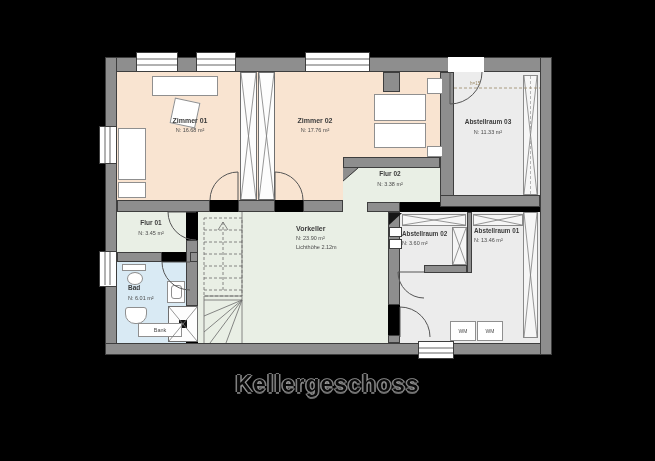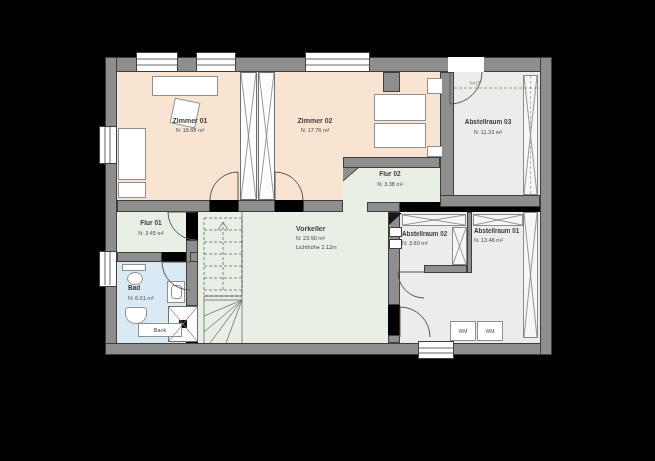--- a/index.html
+++ b/index.html
@@ -182,14 +182,15 @@
   <div class="roomlbl leftlbl" style="left:402px;top:231px;width:66px;">
     <div class="nm" style="font-size:6.3px;">Abstellraum 02</div>
     <div class="ar">N: 3.60 m²</div>
   </div>
   <div class="roomlbl leftlbl" style="left:474px;top:228px;width:66px;">
     <div class="nm" style="font-size:6.3px;">Abstellraum 01</div>
     <div class="ar">N: 13.46 m²</div>
   </div>
   <div id="h15" class="abs" style="left:470px;top:81px;">h=15</div>
 
+  <div id="title">Kellergeschoss</div>
 
 </div>
 
 </body></html>

